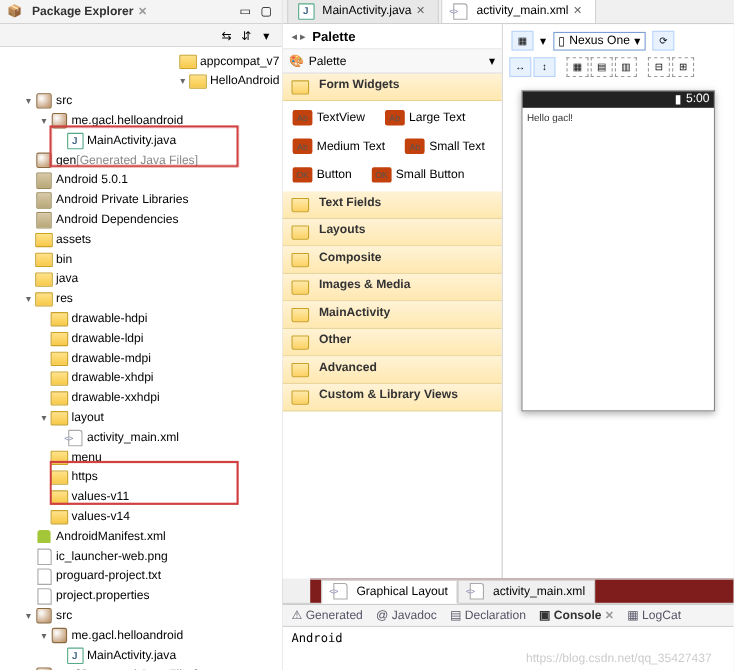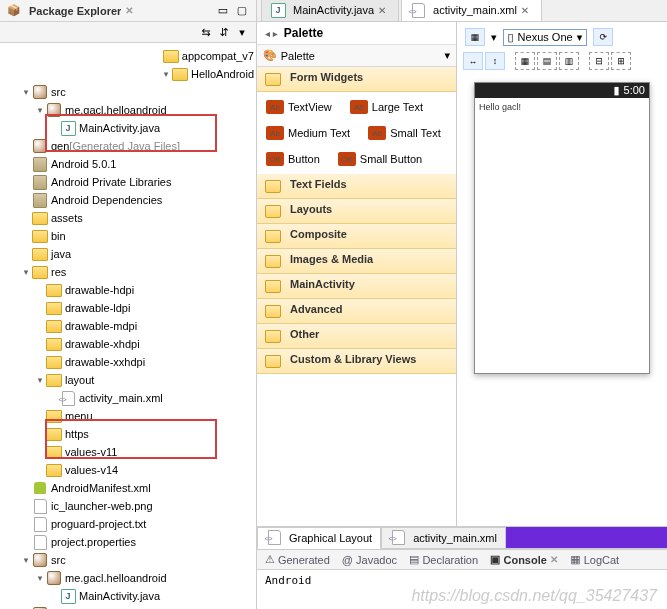--- a/index.html
+++ b/index.html
@@ -41,29 +41,29 @@
 .preview-col { flex: 1; display: flex; flex-direction: column; overflow: hidden; padding: 4px; }
 .preview-toolbar { display: flex; gap: 6px; align-items: center; padding: 2px 4px; flex-wrap: wrap; }
 .dev-select { border: 1px solid #7a9fd4; padding: 1px 4px; background: #fff; display: flex; align-items: center; gap: 4px; }
 .icon-row { display: flex; gap: 2px; padding: 4px 2px; }
 .icon-box { width: 20px; height: 18px; border: 1px solid #b8d4fb; background: #e8f2ff; display: inline-flex; align-items: center; justify-content: center; font-size: 9px; cursor: pointer; }
 .icon-box.outline { background: #fff; border: 1px dashed #999; }
 .phone-wrap { flex: 1; display: flex; justify-content: center; align-items: flex-start; padding: 8px 4px; overflow: auto; }
 .phone { width: 176px; height: 292px; border: 1px solid #888; background: #fff; box-shadow: 0 2px 6px rgba(0,0,0,.3); }
 .phone-status { background: #222; color: #fff; font-size: 9px; padding: 1px 4px; display: flex; justify-content: flex-end; gap: 4px; }
 .phone-content { padding: 4px; font-size: 9px; color: #333; }
-.bottom-tabs { display: flex; border-top: 1px solid #ccc; background: #6d28d9; height: 22px; align-items: center; padding-left: 0; }
+.bottom-tabs { display: flex; border-top: 1px solid #ccc; background: #7f1d1d; height: 22px; align-items: center; padding-left: 10px; margin-left: 25px; }
 .bottom-tab { background: #f0f0f0; border: 1px solid #ccc; padding: 2px 8px; display: flex; align-items: center; gap: 4px; cursor: pointer; }
 .bottom-tab.active { background: #fff; border-bottom-color: #fff; }
 .console-area { border-top: 1px solid #ccc; background: #fff; display: flex; flex-direction: column; height: 60px; }
 .console-tabs { display: flex; gap: 12px; padding: 3px 8px; background: #f4f4f4; border-bottom: 1px solid #d0d0d0; font-size: 11px; }
 .console-tab { display: flex; align-items: center; gap: 3px; cursor: pointer; color: #556; }
 .console-tab.active { font-weight: bold; color: #333; }
 .console-body { padding: 4px 8px; font-family: monospace; }
-.watermark { position: absolute; bottom: 4px; right: 10px; color: #ccc; font-size: 16px; pointer-events: none; font-style: italic; }
+.watermark { position: absolute; bottom: 4px; right: 20px; color: #ccc; font-size: 11px; pointer-events: none; }
 .ico-folder::before { content: ''; display: inline-block; width: 14px; height: 11px; background: linear-gradient(#ffe28a,#f7c948); border: 1px solid #c9a227; border-radius: 1px; }
 .ico-folder-open::before { content: ''; display: inline-block; width: 14px; height: 11px; background: linear-gradient(#ffe9a8,#fcd265); border: 1px solid #c9a227; border-radius: 1px 1px 2px 2px; }
 .ico-pkg::before { content: ''; display: inline-block; width: 12px; height: 12px; background: radial-gradient(circle at 30% 30%, #fff, #b8885a); border: 1px solid #8b6a3f; border-radius: 2px; }
 .ico-java::before { content: 'J'; display: inline-flex; width: 13px; height: 13px; background: #fff; border: 1px solid #5a8; border-radius: 1px; font-size: 9px; align-items: center; justify-content: center; color: #468; font-weight: bold; }
 .ico-jar::before { content: ''; display: inline-block; width: 12px; height: 13px; background: linear-gradient(#d8c8a8,#b8a878); border: 1px solid #9a8a5a; border-radius: 1px; }
 .ico-xml::before { content: ''; display: inline-block; width: 11px; height: 13px; background: #fff; border: 1px solid #aaa; border-radius: 0 3px 0 0; position: relative; }
 .ico-xml::after { content: '<>'; position: absolute; font-size: 7px; color: #77a; margin-left: -11px; margin-top: 2px; }
 .ico-file::before { content: ''; display: inline-block; width: 11px; height: 13px; background: #fff; border: 1px solid #aaa; border-radius: 0 3px 0 0; }
 .ico-android::before { content: ''; display: inline-block; width: 12px; height: 12px; background: #a4c639; border-radius: 3px 3px 1px 1px; }
 .x-icon { color: #999; font-family: Arial; font-size: 10px; }
@@ -332,25 +332,25 @@
             <div class="palette-cat">
               <span class="tree-icon ico-folder-open"></span>
               <span>Images &amp; Media</span>
             </div>
             <div class="palette-cat">
               <span class="tree-icon ico-folder-open"></span>
               <span>MainActivity</span>
             </div>
             <div class="palette-cat">
               <span class="tree-icon ico-folder-open"></span>
+              <span>Other</span>
+            </div>
+            <div class="palette-cat">
+              <span class="tree-icon ico-folder-open"></span>
               <span>Advanced</span>
-            </div>
-            <div class="palette-cat">
-              <span class="tree-icon ico-folder-open"></span>
-              <span>Other</span>
             </div>
             <div class="palette-cat">
               <span class="tree-icon ico-folder-open"></span>
               <span>Custom &amp; Library Views</span>
             </div>
           </div>
       </div>
 
       <div class="preview-col">
         <div class="preview-toolbar">

